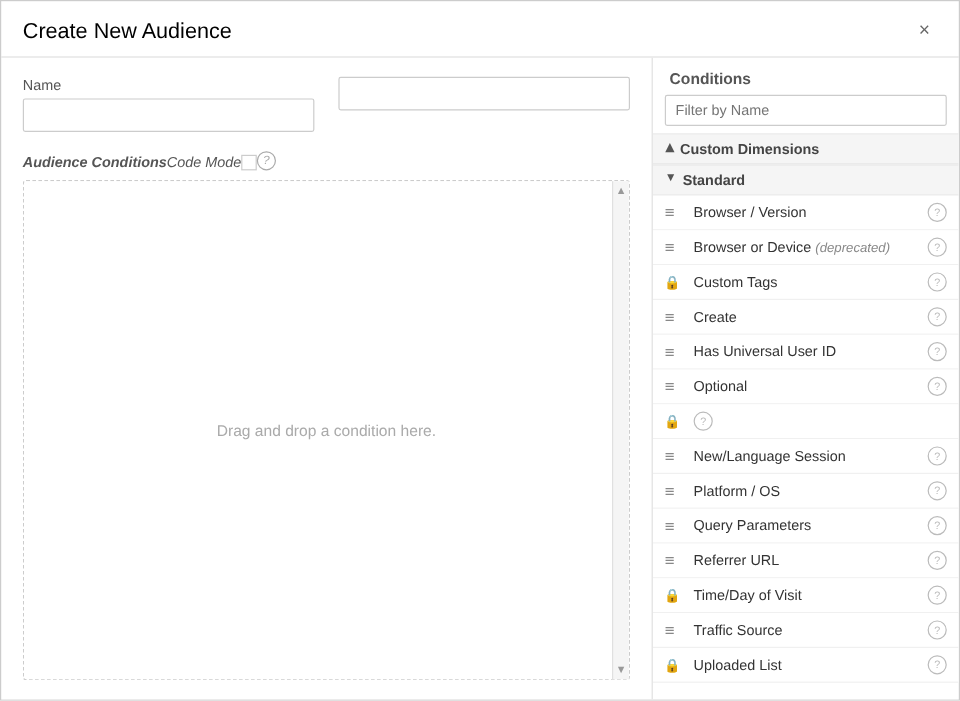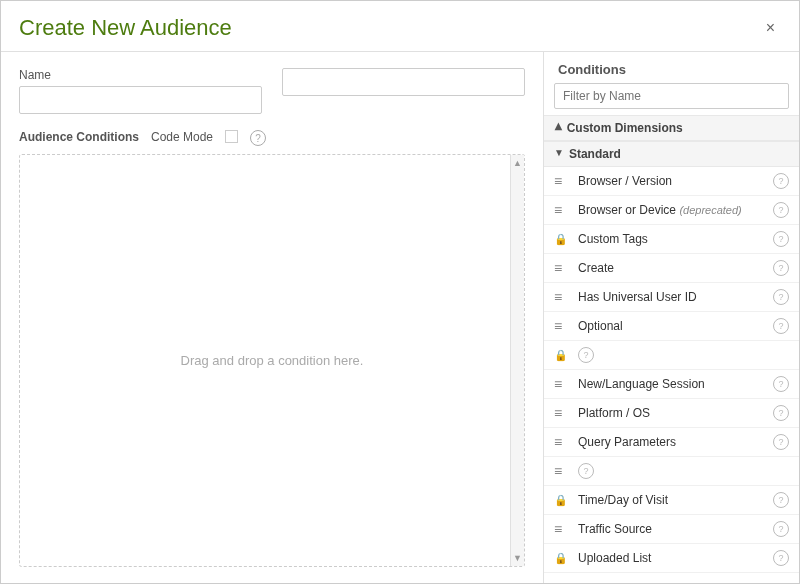--- a/index.html
+++ b/index.html
@@ -21,23 +21,23 @@
       position: relative;
     }
     .modal-header {
       display: flex;
       align-items: center;
       justify-content: space-between;
       padding: 14px 18px 10px 18px;
       border-bottom: 1px solid #e0e0e0;
     }
     .modal-title {
-      font-size: 22px;
+      font-size: 18px;
       font-weight: 400;
-      color: #4d7c0f;
+      color: #000000;
     }
     .close-btn {
       background: none;
       border: none;
       cursor: pointer;
       font-size: 16px;
       color: #666;
       padding: 2px 6px;
     }
     .modal-body {
@@ -77,23 +77,24 @@
       border: 1px solid #ccc;
       border-radius: 2px;
       padding: 5px 8px;
       font-size: 12px;
       color: #333;
       outline: none;
       height: 28px;
     }
     .conditions-header {
       display: flex;
-      align-items: flex-start;
-      gap: 12px;
+      align-items: flex-end;
+      gap: 0;
       margin-bottom: 8px;
+      font-style: italic;
     }
     .conditions-label {
       font-size: 12px;
       font-weight: 600;
       color: #555;
     }
     .code-mode-label {
       font-size: 12px;
       color: #555;
     }
@@ -366,20 +367,21 @@
           <span class="condition-icon">
               <span style="font-size:14px;color:#888">≡</span>
             </span>
           <span class="condition-name">Query Parameters</span>
           <span class="condition-help">?</span>
         </div>
           <div class="condition-item">
           <span class="condition-icon">
               <span style="font-size:14px;color:#888">≡</span>
             </span>
+          <span class="condition-name">Referrer URL</span>
           <span class="condition-help">?</span>
         </div>
           <div class="condition-item">
           <span class="condition-icon">
               <span style="font-size:11px">🔒</span>
             </span>
           <span class="condition-name">Time/Day of Visit</span>
           <span class="condition-help">?</span>
         </div>
           <div class="condition-item">

